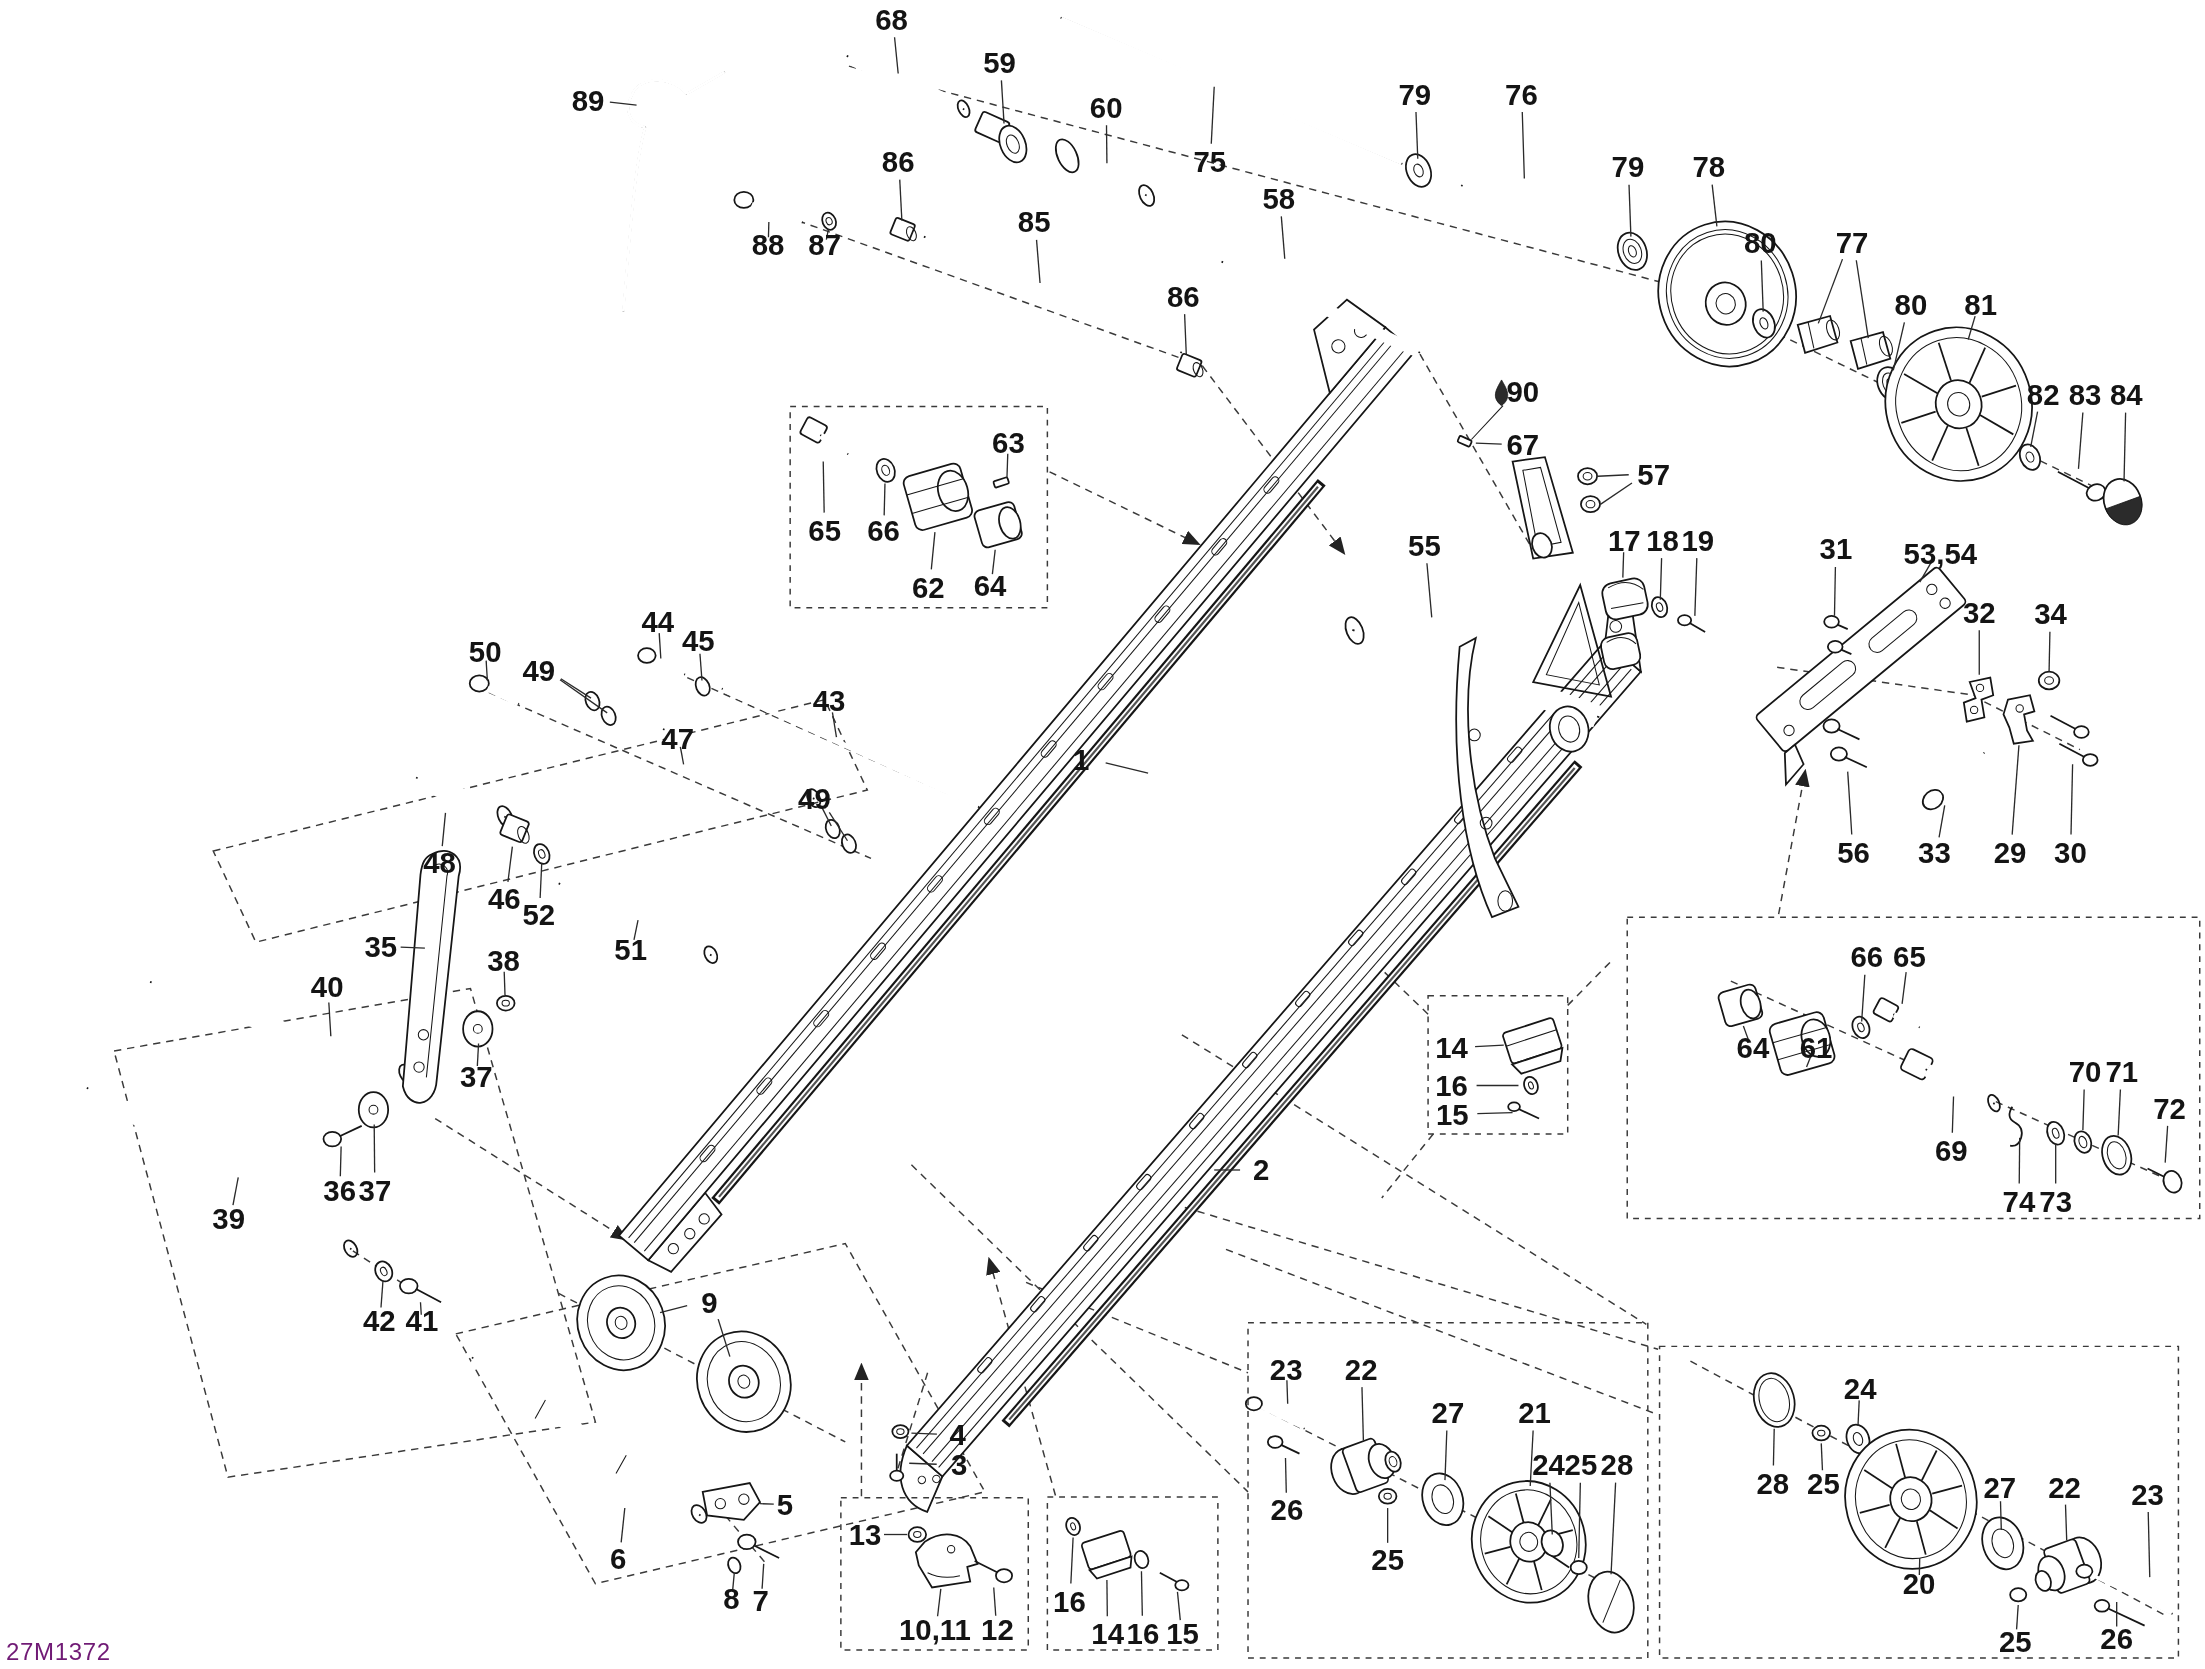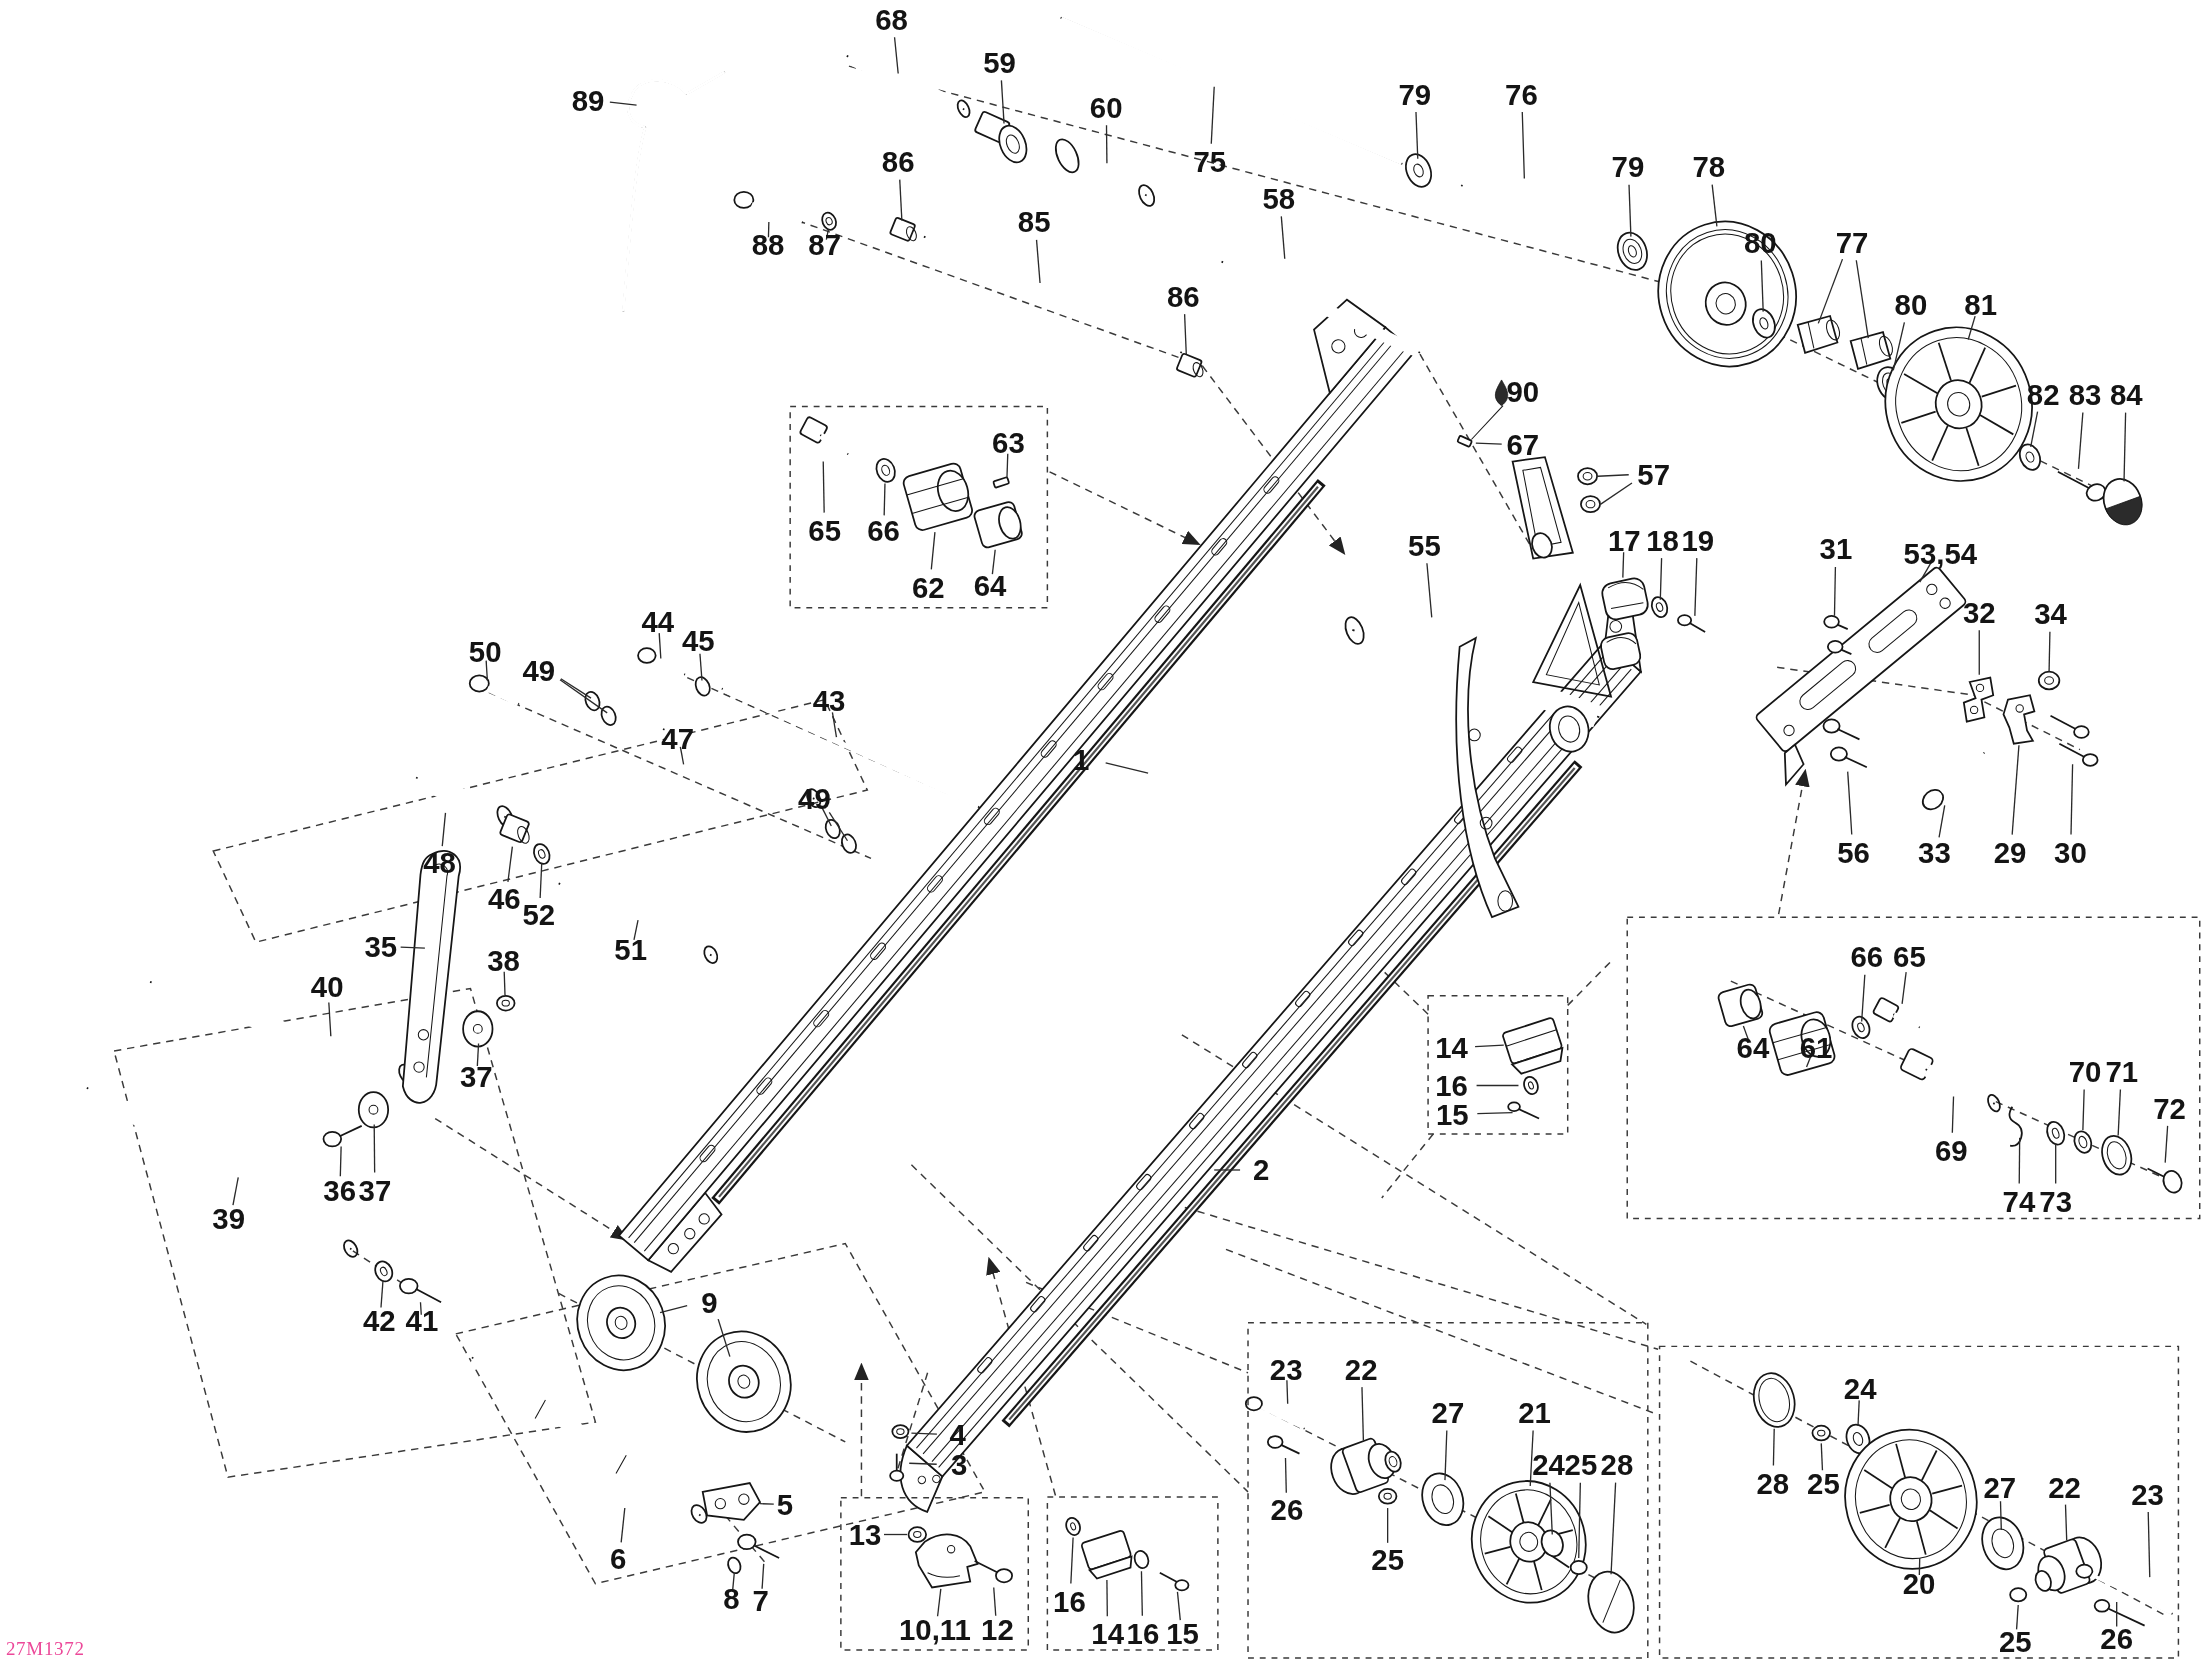--- a/index.html
+++ b/index.html
@@ -2,22 +2,22 @@
 <html style="font-size:11.8px"><head>
 <meta charset="utf-8">
 <style>
   html,body{margin:0;padding:0;background:#fff;}
   body{width:2205px;height:1669px;position:relative;font-family:"Liberation Sans",sans-serif;}
   #stage{position:absolute;left:0;top:0;width:2205px;height:1669px;background:#fff;}
   svg{display:block;}
   .lbl text{font-family:"Liberation Sans","DejaVu Sans",sans-serif;font-size:40px;font-weight:700;fill:#141414;}
   .leader{stroke:#2a2a2a;stroke-width:1.8;fill:none;}
   .box{fill:none;stroke:#3a3a3a;stroke-width:2;stroke-dasharray:8 8;}
-  #part-code{position:absolute;left:5.9px;top:1638px;font-size:19px;color:#ec4899;letter-spacing:0.7px;
-             font-family:Liberation Serif, serif;}
+  #part-code{position:absolute;left:5.9px;top:1638px;font-size:24px;color:#701a75;letter-spacing:0.7px;
+             font-family:Liberation Sans, sans-serif;}
   .p{stroke:#161616;stroke-width:2.4;fill:#fff;}
   .pn{stroke:#161616;stroke-width:2.4;fill:none;}
   .thin{stroke:#161616;stroke-width:1.4;fill:none;}
   .dash{stroke:#3a3a3a;stroke-width:2;fill:none;stroke-dasharray:10 8;}
   .dark{fill:#2b2b2b;stroke:#111;}
 </style>
 </head>
 <body>
 
 <main id="stage">

